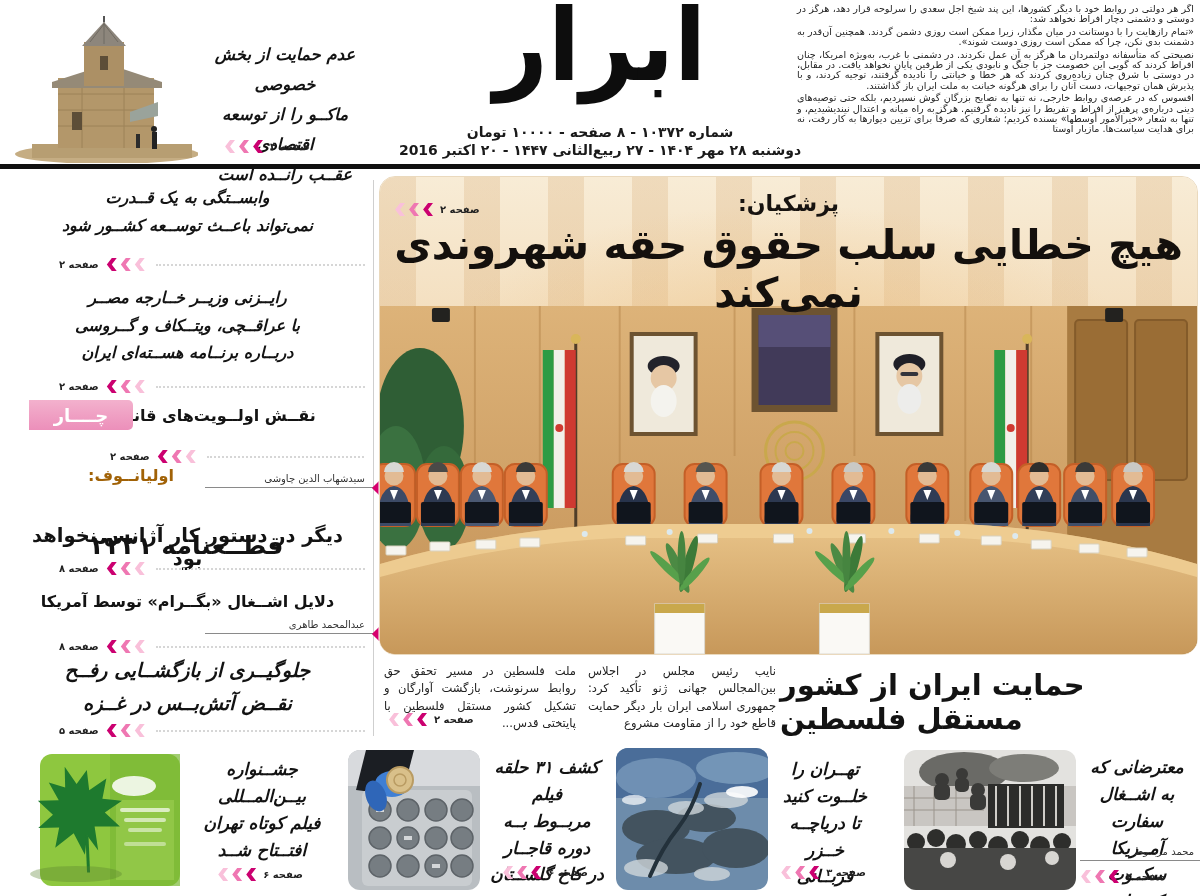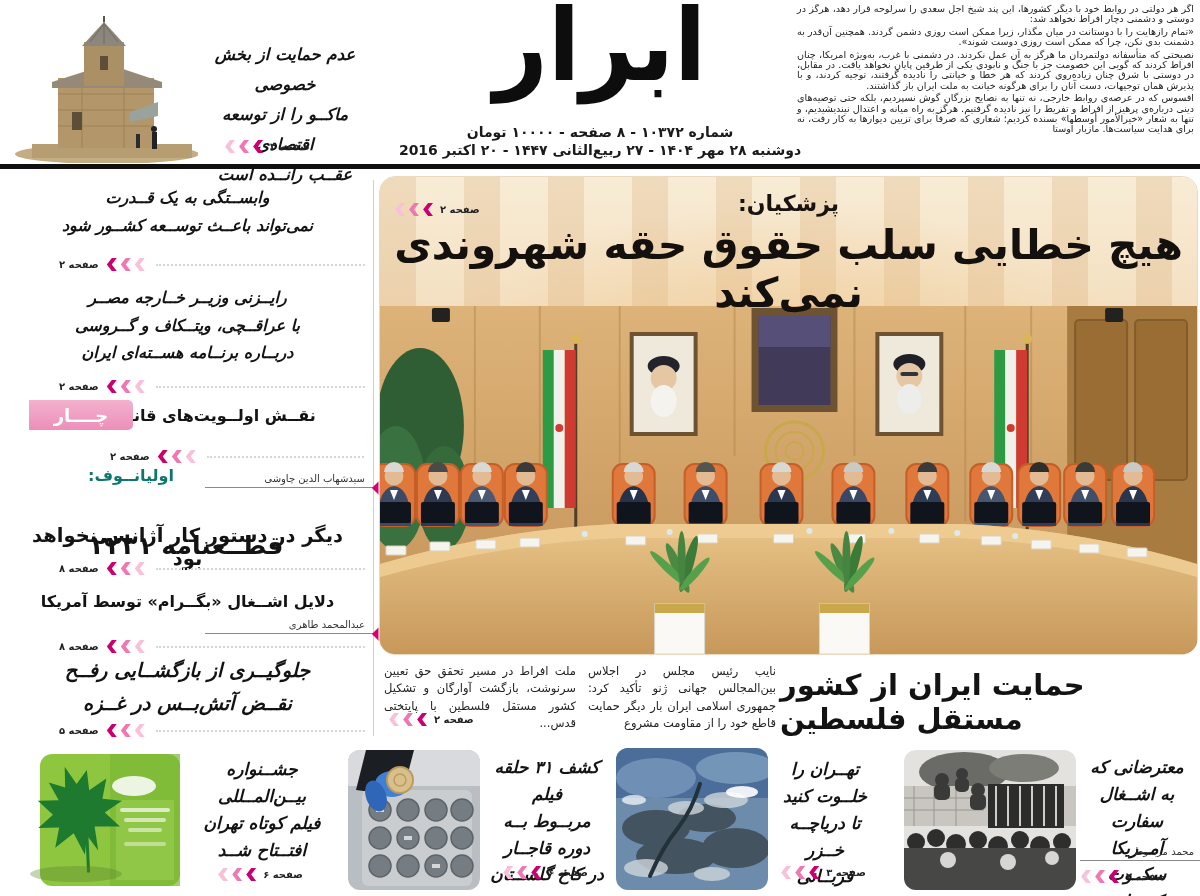--- a/index.html
+++ b/index.html
@@ -30,21 +30,21 @@
   .editorial{font-size:9.6px;line-height:10.4px;text-align:justify;color:#222;overflow:hidden;}
   .editorial p{margin:0 0 2px 8px;}
   .mast-title{font-weight:900;font-size:94px;line-height:1.25;text-align:center;color:#0d0d0d;
               transform:scaleY(1.06);}
   .mast-info{font-size:14px;font-weight:700;text-align:center;color:#1a1a1a;white-space:nowrap;}
   .rule{background:#101010;}
 
   
   .lc-title{font-size:16px;line-height:1.76;text-align:center;}
   .divider{width:1px;background:#cfcfcf;}
-  .kicker-gray{color:#0f766e;font-weight:900;font-size:16px;}
+  .kicker-gray{color:#a16207;font-weight:900;font-size:16px;}
   .banner{background:linear-gradient(180deg,#f3b1cd,#ec8fba);color:#fff;font-weight:900;
           font-size:18px;display:flex;align-items:center;justify-content:center;
           border-radius:0 5px 5px 0;letter-spacing:1px;}
 
   
   .main-card{border-radius:16px;overflow:hidden;border:1px solid #ead9bd;
              box-shadow:0 0 0 1px rgba(255,255,255,.5);}
   .hz{height:129px;position:relative;
       background:linear-gradient(180deg,#f8ecd6 0%,#f4e0c1 100%);}
   .hz::before{content:"";position:absolute;inset:0;
@@ -422,21 +422,21 @@
         <ellipse cx="2" cy="252" rx="4" ry="27" fill="#468540"></ellipse>
         <rect x="-25" y="298" width="50" height="50" fill="#faf9f5" stroke="#dcd9d0"></rect>
         <rect x="-25" y="298" width="50" height="9" fill="#c9a84c"></rect>
       </g>
     </g>
   </svg>
 </div>
 
 <div class="abs rtl head pal-head" style="left:780px;top:668px;width:414px;">حمایت ایران از کشور مستقل فلسطین</div>
 <div class="abs rtl pal-body" style="left:588px;top:663px;width:188px;">نایب رئیس مجلس در اجلاس بین‌المجالس جهانی ژنو تأکید کرد: جمهوری اسلامی ایران بار دیگر حمایت قاطع خود را از مقاومت مشروع</div>
-<div class="abs rtl pal-body" style="left:384px;top:663px;width:192px;">ملت افراط در مسیر تحقق حق تعیین سرنوشت، بازگشت آوارگان و تشکیل کشور مستقل فلسطین با پایتختی قدس...</div>
+<div class="abs rtl pal-body" style="left:384px;top:663px;width:192px;">ملت فلسطین در مسیر تحقق حق روابط سرنوشت، بازگشت آوارگان و تشکیل کشور مستقل فلسطین با پایتختی قدس...</div>
 <div class="abs pm" style="left:388px;top:713px;">
   <span class="chev c3"></span>
     <span class="chev c2"></span>
     <span class="chev c1"></span>
   <span class="pm-t">صفحه ۲</span>
 </div>
 
 <svg class="abs thumb" style="left:12px;top:750px;width:172px;height:140px;" viewBox="0 0 172 140">
   <rect width="172" height="140" fill="#ffffff"></rect>
   <rect x="28" y="4" width="140" height="132" rx="12" fill="#8ec73f"></rect>

